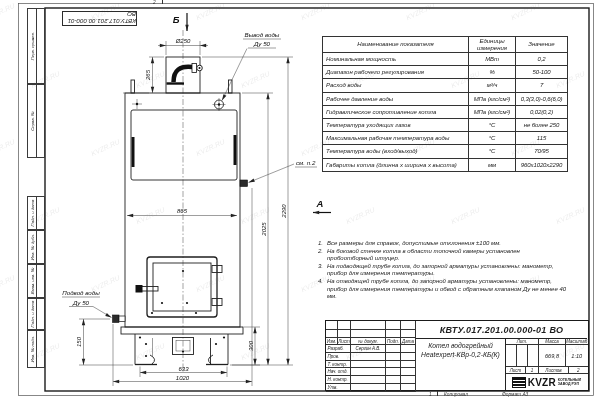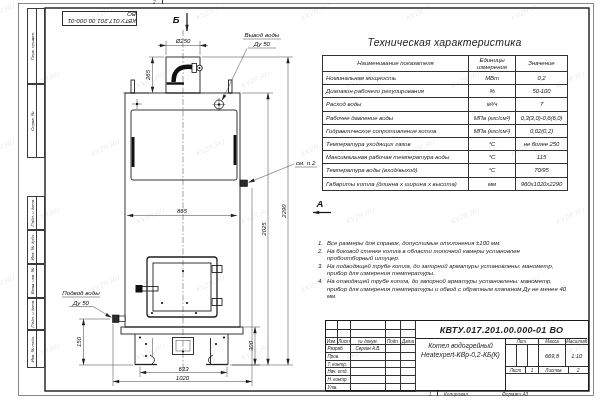--- a/index.html
+++ b/index.html
@@ -307,21 +307,20 @@
   <div id="corner-doc">КВТУ.017.201.00.000-01 ВО</div>
 
   <span class="edge-txt" style="left:153px;top:-0.5px;">2</span>
   <div class="tick" style="left:162px;top:0;height:4px;"></div>
   <span class="edge-txt" style="left:429px;top:391.5px;">1</span>
   <div class="tick" style="left:437px;top:391px;height:5px;"></div>
   <span class="edge-txt" style="left:444px;top:392px;">Копировал</span>
   <span class="edge-txt" style="left:502px;top:392px;">Формат А3</span>
 
   <div id="spec">
-    <div class="ttl">Техническая характеристика</div>
     <table class="spec-table">
       <colgroup>
           <col style="width:146px">
           <col style="width:47px">
           <col style="width:52px">
         </colgroup>
       <thead>
         <tr>
           <th>Наименование показателя</th>
           <th>Единицы измерения</th>
@@ -453,14 +452,22 @@
     <div class="litcell" style="left:191px;top:24px;width:11px;height:22px;"></div>
     <div class="litcell" style="left:202px;top:24px;width:11px;height:22px;"></div>
     <div class="litcell" style="left:213px;top:24px;width:27px;height:22px;font-size:5.6px;">669,8</div>
     <div class="litcell" style="left:240px;top:24px;width:21.5px;height:22px;border-right:none;font-size:5.6px;">1:10</div>
 
     <div class="litcell" style="left:180px;top:46px;width:20px;height:7px;">Лист</div>
     <div class="litcell" style="left:200px;top:46px;width:13px;height:7px;">1</div>
     <div class="litcell" style="left:213px;top:46px;width:30px;height:7px;">Листов</div>
     <div class="litcell" style="left:243px;top:46px;width:18.5px;height:7px;border-right:none;">2</div>
 
+    <div id="tb-logo">
+      <div id="logo-mark"></div>
+      <span id="logo-word">KVZR</span>
+      <div id="logo-sub">
+        <div>КОТЕЛЬНЫЙ</div>
+        <div>ЗАВОД РЭП</div>
+      </div>
+    </div>
   </div>
 </div>
 
 </body></html>

